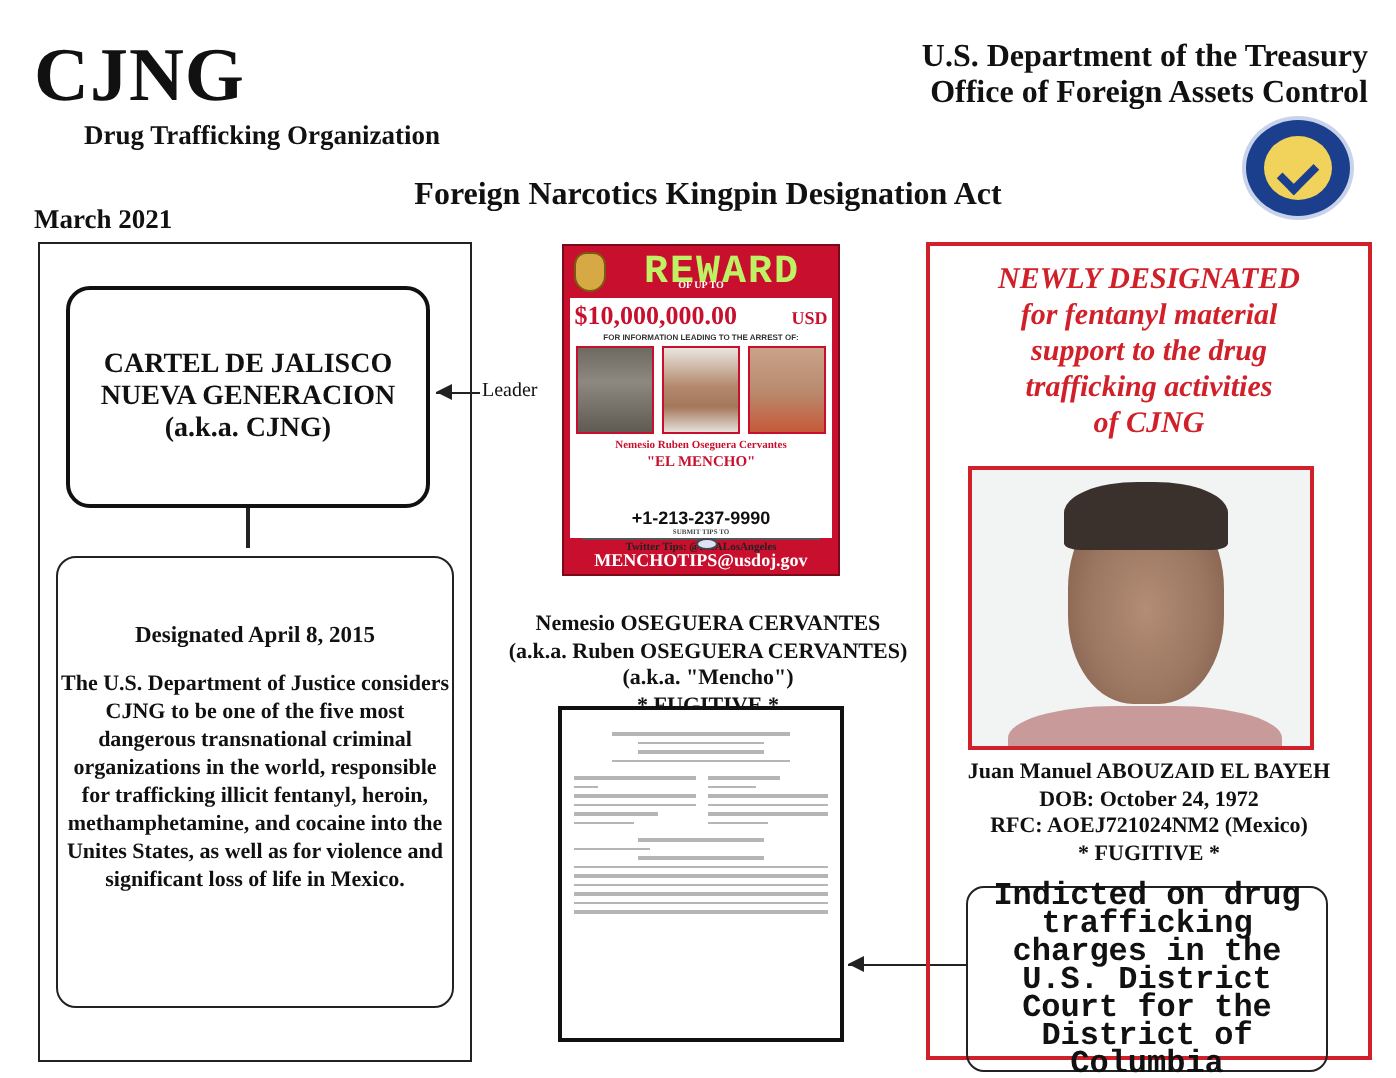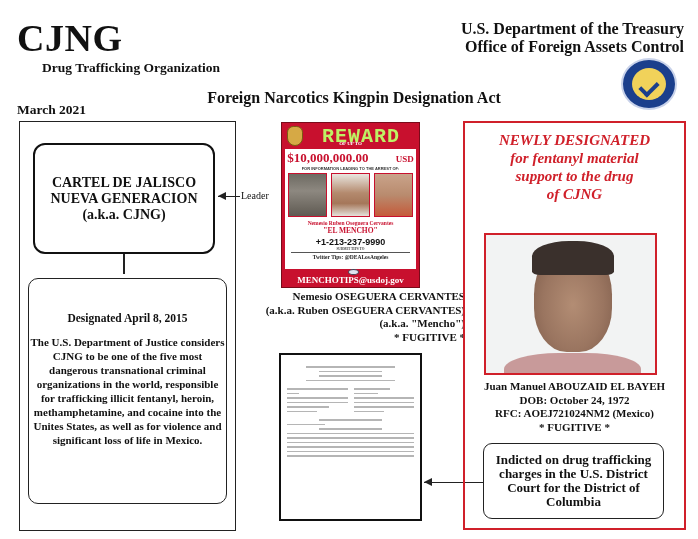--- a/index.html
+++ b/index.html
@@ -37,48 +37,48 @@
   .amount { font-size: 13px; color: #c8102e; margin-top: 1px; font-family: "Liberation Serif", serif; }
   .amount small { font-size: 9px; margin-left: 24px; }
   .for-info { font-size: 4px; color: #333; font-family: "Liberation Sans", sans-serif; }
   .photos { display: flex; justify-content: space-between; padding: 2px 3px; }
   .photo { width: 39px; height: 44px; border: 1px solid #c8102e; }
   .photo.p1 { background: linear-gradient(#6d6a62, #8d8880 40%, #5f5a52); }
   .photo.p2 { background: linear-gradient(#e9e6e0, #b48a6e 45%, #a5775a 70%, #e5e1da); }
   .photo.p3 { background: linear-gradient(#c9a38a, #b98b6e 50%, #c55a3a); }
   .nemesio-red { font-size: 5.5px; color: #c8102e; line-height: 7px; margin-top: 1px; }
   .mencho-red { font-size: 7.5px; color: #c8102e; line-height: 8px; }
-  .phone { font-size: 9px; color: #111; margin-top: 3px; line-height: 9px; font-family: "Liberation Sans", sans-serif; }
+  .phone { font-size: 9px; color: #111; margin-top: 20px; line-height: 9px; font-family: "Liberation Sans", sans-serif; }
   .submit { font-size: 3.5px; color: #444; }
   .twitter { font-size: 5.5px; color: #222; border-top: 0.5px solid #555; margin: 1px 6px 0; padding-top: 1px; }
   .poster-foot { position: absolute; left: 0; bottom: 2px; width: 100%; height: 16px; display: flex; align-items: center; color: #fff; flex-direction: column; }
   .doj-seal { width: 11px; height: 11px; border-radius: 50%; background: #dfe3ef; border: 1px solid #445; margin-left: 5px; }
   .tips { flex: 1; text-align: center; font-size: 9px; font-family: "Liberation Serif", serif; }
 
-  .leader-name { left: 243px; top: 290px; width: 222px; text-align: right; font-size: 11px; line-height: 13.5px; }
+  .leader-name { left: 243px; top: 306px; width: 222px; text-align: center; font-size: 11px; line-height: 13.5px; }
 
   .indictment { left: 279px; top: 353px; width: 143px; height: 168px; border: 2.5px solid #111; background: #fff; padding: 4px 6px; overflow: hidden; }
   .ind-line { height: 1.5px; background: #b5b5b5; margin: 3px 0; }
   .ind-line.short { width: 50%; margin-left: auto; margin-right: auto; }
   .ind-line.mid { width: 70%; margin-left: auto; margin-right: auto; }
   .ind-cols { display: flex; gap: 6px; margin: 4px 0; }
   .ind-cols .c { flex: 1; }
   .ind-caption { text-align: center; font-size: 3.5px; color: #8a8fb8; font-weight: normal; font-family: "Liberation Sans", sans-serif; }
 
   .arrow2-line { left: 424px; top: 482px; width: 60px; height: 1px; background: #222; }
   .arrow2-head { left: 424px; top: 478px; width: 0; height: 0; border-top: 4px solid transparent; border-bottom: 4px solid transparent; border-right: 8px solid #222; }
 
   .right-panel { left: 463px; top: 121px; width: 223px; height: 409px; border: 2.5px solid #d0202a; }
   .newly { left: 463px; top: 131px; width: 223px; text-align: center; color: #d0202a; font-style: italic; font-size: 15px; line-height: 18px; }
   .target-photo { left: 484px; top: 233px; width: 173px; height: 142px; border: 2px solid #d0202a; background: #f2f3f3; overflow: hidden; }
   .face { position: absolute; left: 48px; top: 12px; width: 78px; height: 105px; border-radius: 45% 45% 42% 42%; background: radial-gradient(ellipse at 50% 55%, #b38d74 0%, #9a7560 55%, #7a5948 100%); }
   .hair { position: absolute; left: 46px; top: 6px; width: 82px; height: 34px; border-radius: 45% 45% 10% 10%; background: #3a302c; }
   .shirt { position: absolute; left: 18px; top: 118px; width: 137px; height: 40px; border-radius: 40% 40% 0 0; background: #c89a9a; }
   .target-info { left: 463px; top: 380px; width: 223px; text-align: center; font-size: 11px; line-height: 13.5px; }
-  .indicted-box { left: 483px; top: 443px; width: 181px; height: 76px; border: 1.5px solid #222; border-radius: 9px; display: flex; align-items: center; justify-content: center; text-align: center; font-size: 13px; line-height: 14px; padding: 0 4px; }
+  .indicted-box { left: 483px; top: 443px; width: 181px; height: 93px; border: 1.5px solid #222; border-radius: 9px; display: flex; align-items: center; justify-content: center; text-align: center; font-size: 16px; line-height: 14px; padding: 0 4px; font-family: Liberation Mono, monospace; }
 </style>
 </head>
 <body>
 
 <div class="abs title-big">CJNG</div>
 <div class="abs subtitle">Drug Trafficking Organization</div>
 <div class="abs subtitle2">March 2021</div>
 <div class="abs act">Foreign Narcotics Kingpin Designation Act</div>
 <div class="abs agency1">U.S. Department of the Treasury</div>
 <div class="abs agency2">Office of Foreign Assets Control</div>
@@ -175,20 +175,21 @@
 </div>
 
 <div class="abs arrow2-line"></div>
 <div class="abs arrow2-head"></div>
 
 <div class="abs right-panel"></div>
 <div class="abs newly">
   <div>NEWLY DESIGNATED</div>
   <div>for fentanyl material</div>
   <div>support to the drug</div>
+  <div>trafficking activities</div>
   <div>of CJNG</div>
 </div>
 <div class="abs target-photo">
   <div class="shirt"></div>
   <div class="face"></div>
   <div class="hair"></div>
 </div>
 <div class="abs target-info">
   <div>Juan Manuel ABOUZAID EL BAYEH</div>
   <div>DOB: October 24, 1972</div>

